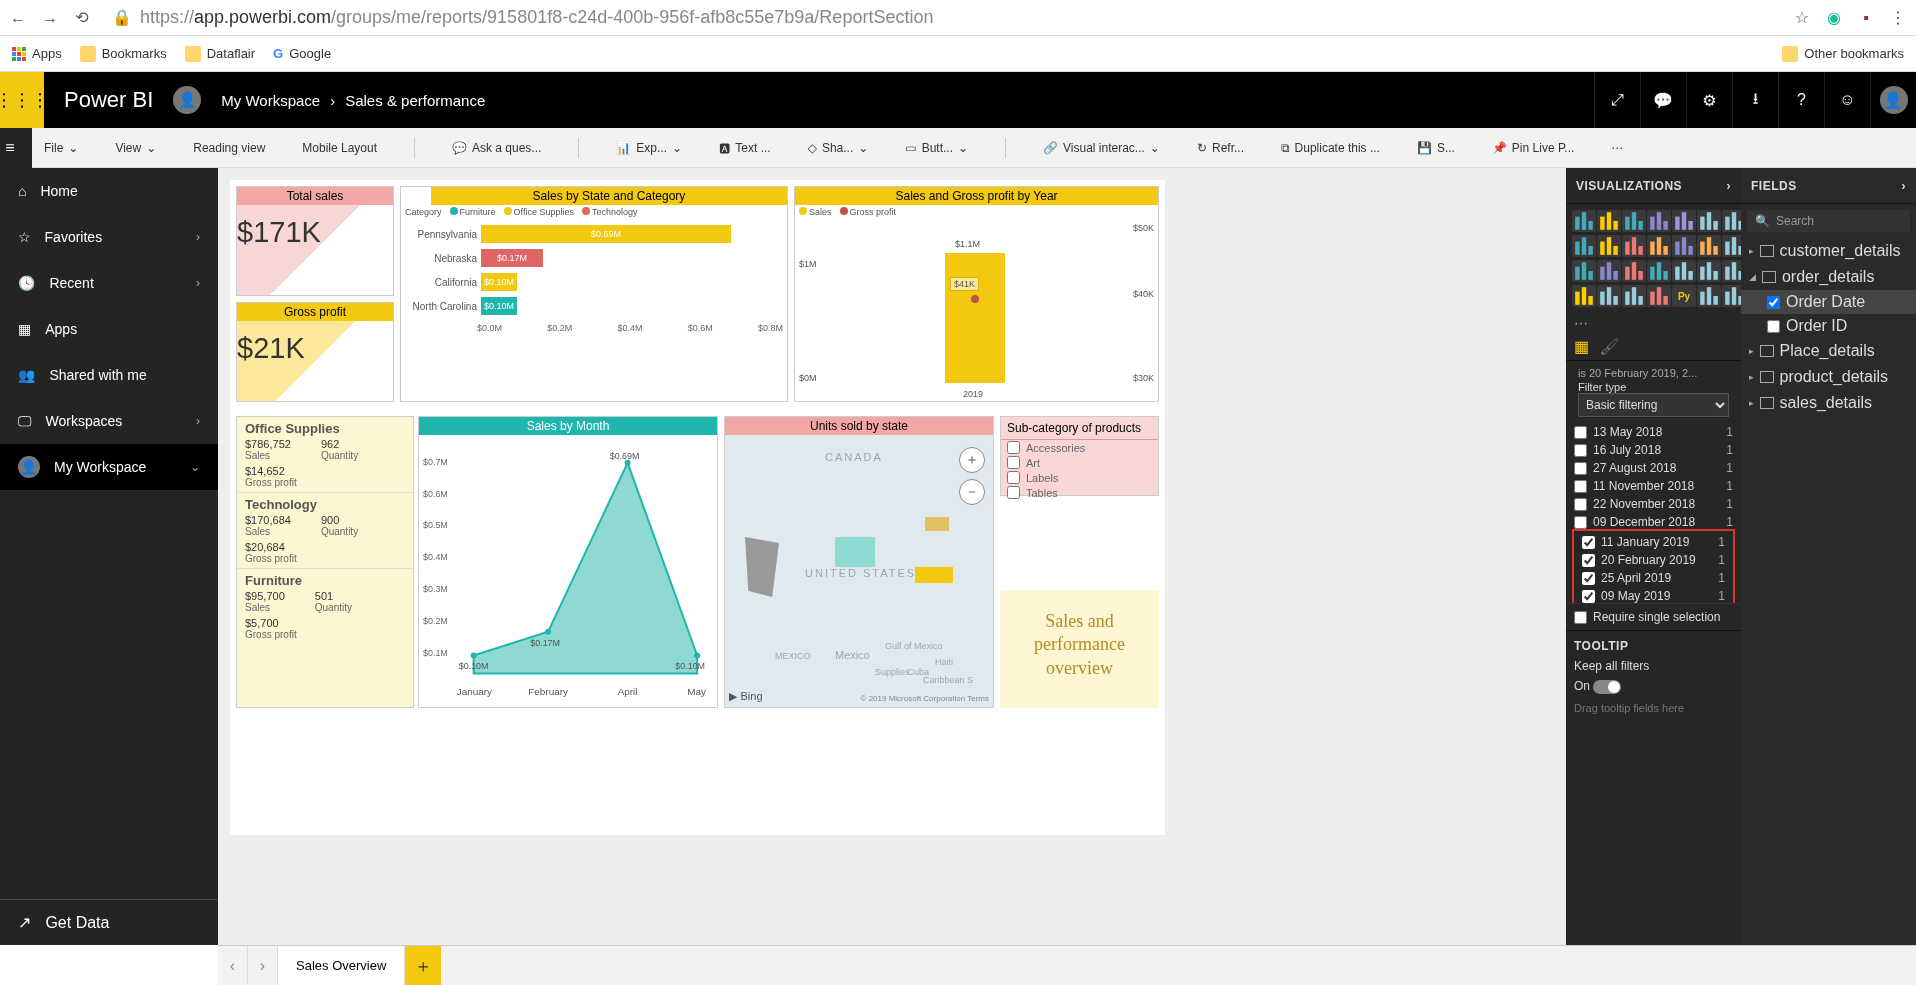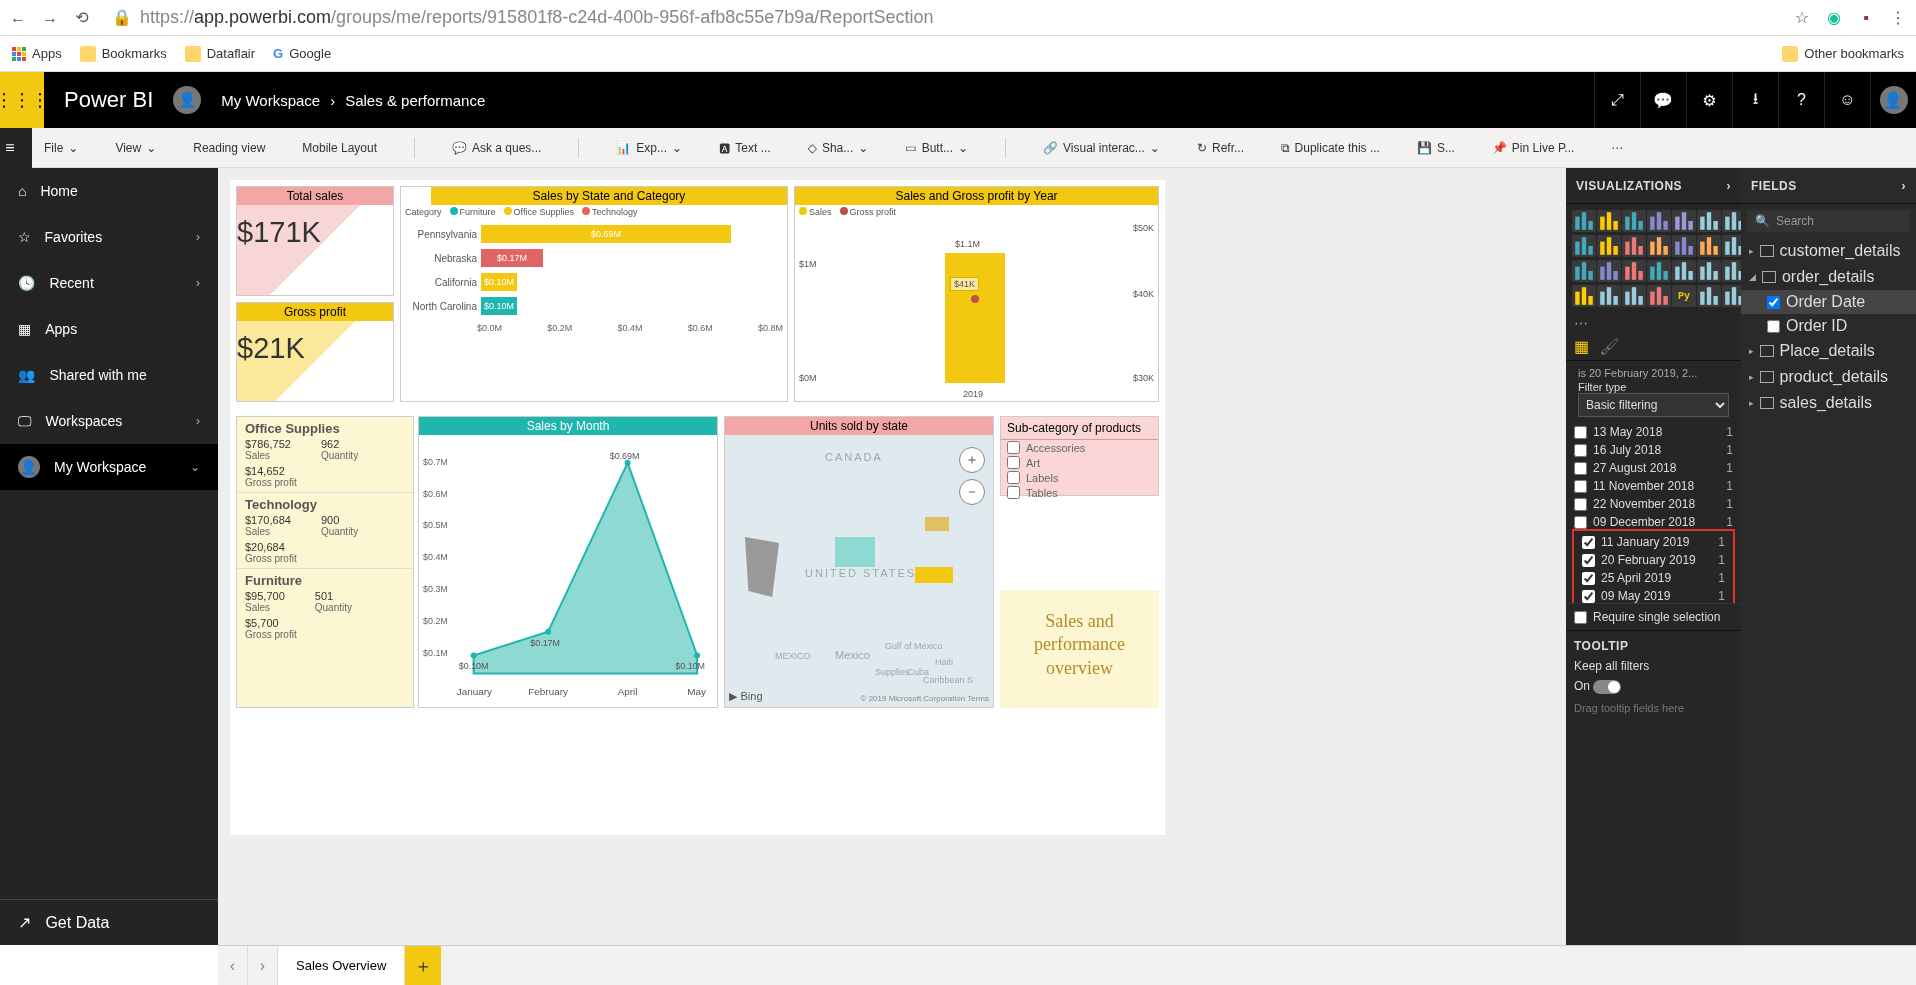--- a/index.html
+++ b/index.html
@@ -47,21 +47,21 @@
 .card-title { text-align:center; font-size:12px; padding:2px; }
 .kpi-big { font-size:29px; font-weight:400; color:#333; padding:11px 0;}
 
 
 .right-panes { display:flex; background:#212121; color:#ddd;}
 .viz-pane { width:175px; background:#262626; display:flex; flex-direction:column;}
 .fields-pane { width:175px; background:#2a2a2a; display:flex; flex-direction:column;}
 .pane-hdr { height:36px; display:flex; align-items:center; padding:0 10px; font-weight:600; font-size:12px; letter-spacing:0.5px; border-bottom:1px solid #111;}
 .pane-hdr .chev { margin-left:auto;}
 .viz-grid { display:grid; grid-template-columns:repeat(7,22px); gap:3px; padding:6px;}
-.viz-ico { width:24px;height:22px;background:#3a3a3a;border-radius:2px;font-family:Liberation Mono, monospace;}
+.viz-ico { width:24px;height:22px;background:#3a3a3a;border-radius:2px;}
 .viz-ico svg{width:100%;height:100%;}
 .py-ico{background:#3a3a3a;color:#f2c811;font-size:10px;font-weight:bold;display:flex;align-items:center;justify-content:center;}
 .ellipsis { color:#aaa; padding:2px 8px; font-size:14px;}
 .filter-sect { padding:6px 12px; font-size:12px;}
 .filter-type-sel { width:100%; background:#333; color:#ddd; border:1px solid #555; padding:3px; font-size:12px;}
 .filter-list { max-height:180px; overflow:auto;}
 .filter-row { display:flex; align-items:center; gap:6px; padding:2px 8px; font-size:12px;}
 .filter-row .cnt { margin-left:auto; color:#aaa;}
 .filter-row input[type=checkbox]{accent-color:#fff;}
 .red-box { border:2px solid #e03030; margin:-2px 6px; padding:2px 0;}

